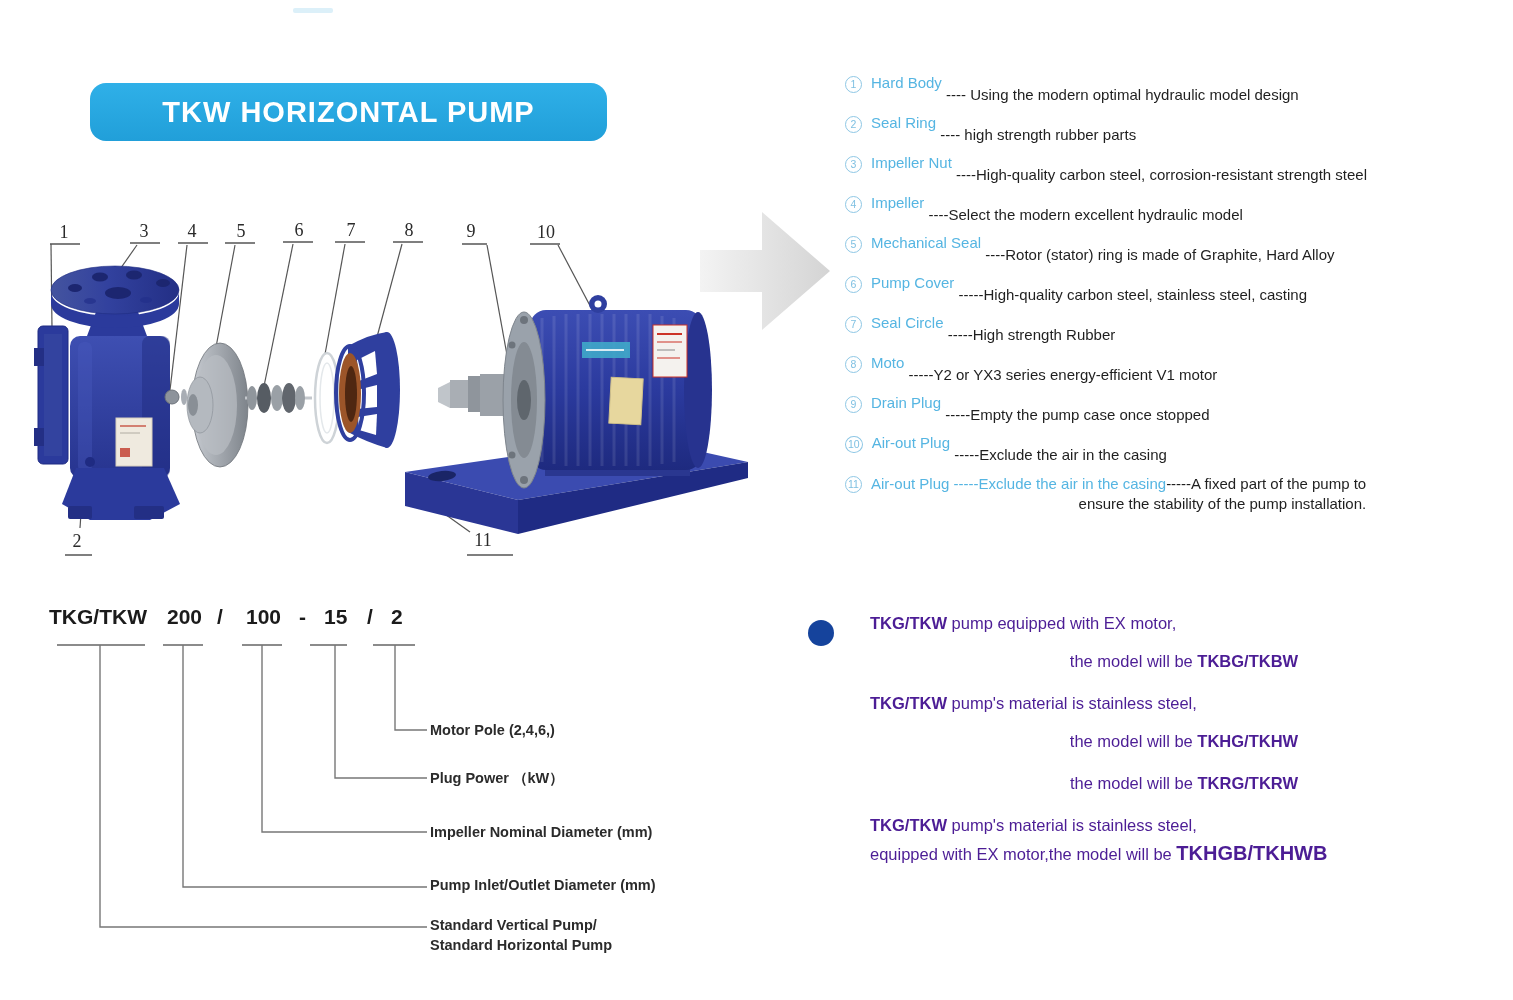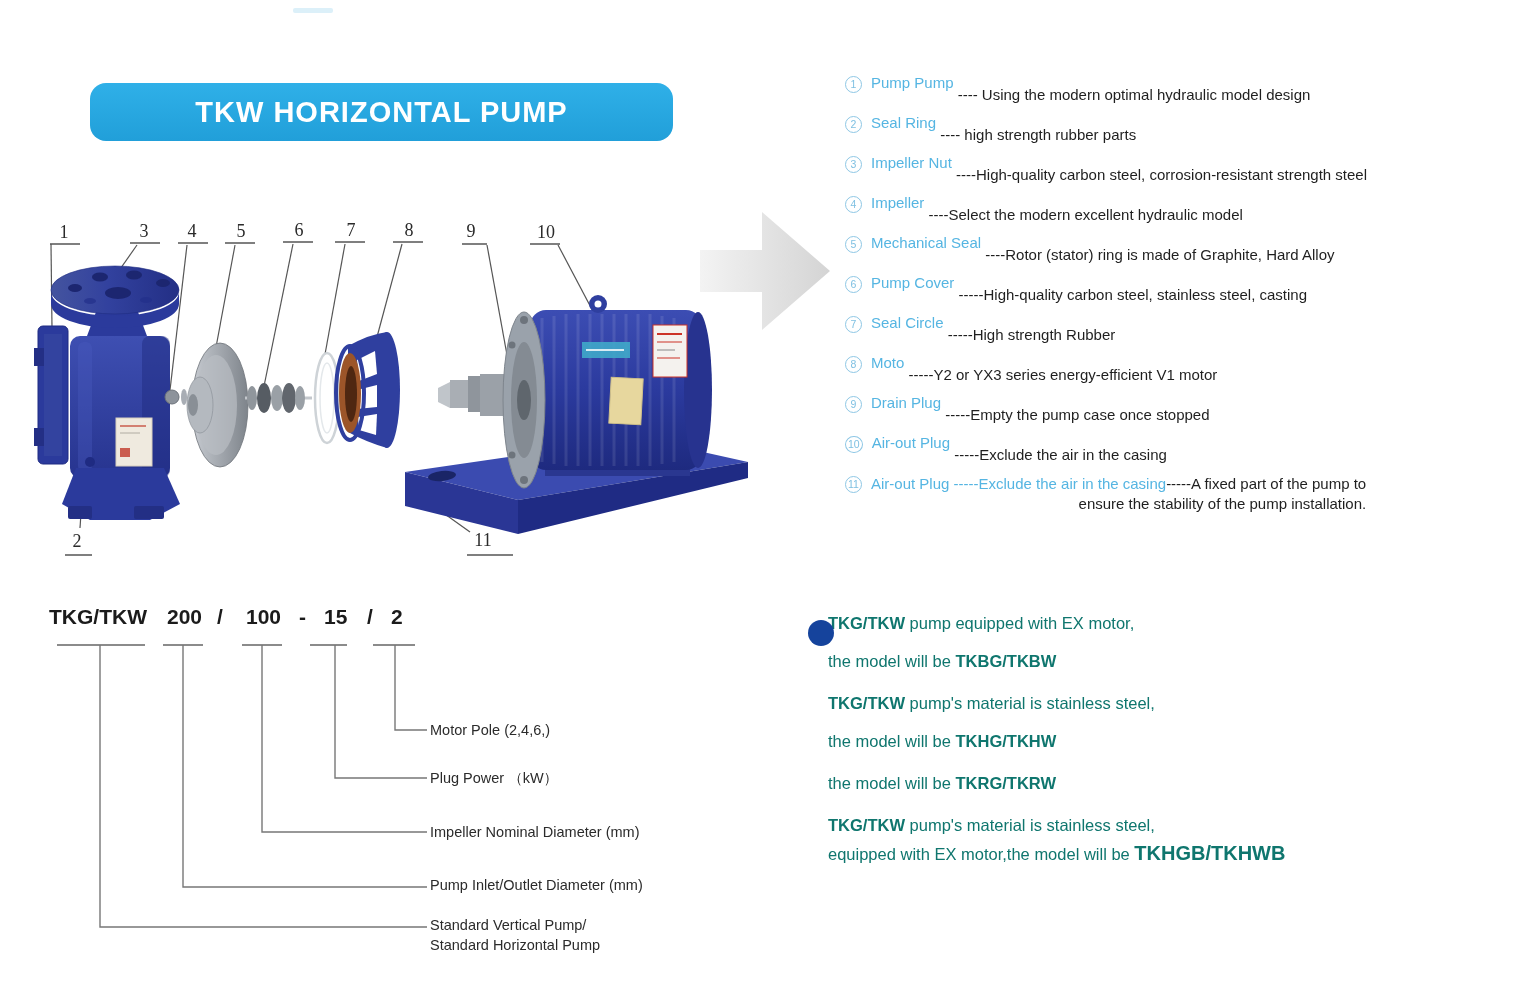--- a/index.html
+++ b/index.html
@@ -1,20 +1,20 @@
 <!DOCTYPE html>
 <html><head>
 <meta charset="utf-8">
 <style>
   * { margin:0; padding:0; box-sizing:border-box; }
   body { background:#fff; font-family:"Liberation Sans", sans-serif; }
   #canvas { position:relative; width:1513px; height:1000px; background:#fff; overflow:hidden; }
 
   
-  .banner { position:absolute; left:90px; top:83px; width:583px; height:58px;
+  .banner { position:absolute; left:90px; top:83px; width:517px; height:58px;
     background:linear-gradient(#2fb0e8,#219fd9); border-radius:16px;
     display:flex; align-items:center; justify-content:center; }
   .banner span { color:#fff; font-weight:bold; font-size:29px; letter-spacing:1px; }
   .top-dash { position:absolute; left:293px; top:8px; width:40px; height:5px;
     background:#dcf0f9; border-radius:2px; }
 
   
   .diagram { position:absolute; left:30px; top:210px; width:740px; height:360px; }
   .callout { position:absolute; transform:translate(-50%,-50%);
     font-family:"Liberation Serif", serif; font-size:18px; color:#2a2a2a; }
@@ -30,33 +30,33 @@
   .pnum { flex:0 0 auto; display:inline-flex; align-items:center; justify-content:center;
     min-width:17px; height:17px; padding:0 2px; margin:2px 9px 0 0; border:1px solid #8ec7e5;
     border-radius:50%; color:#7fc0e2; font-size:10.5px; line-height:1; }
   .pname { color:#55b5e2; }
   .pdesc { color:#1f1f1f; white-space:pre-wrap;margin-top:12px; }
   .ptext { line-height:20px;text-align:right; }
 
   
   .mcode { position:absolute; top:605px; font-size:21px; font-weight:bold; color:#1b1b1b;
     font-family:"Liberation Sans", sans-serif; }
-  .mlabel { position:absolute; left:430px; font-size:14.5px; font-weight:normal; color:#2b2b2b; }
+  .mlabel { position:absolute; left:430px; font-size:14.5px; font-weight:bold; color:#2b2b2b; }
   .mtree { position:absolute; left:40px; top:640px; }
 
   
   .notes { position:absolute; left:808px; top:612px; width:690px; }
   .bullet { position:absolute; left:0; top:8px; width:26px; height:26px; border-radius:50%;
     background:#15439c; }
-  .ntext { margin-left:20px; font-size:16.5px; color:#0f766e; }
+  .ntext { margin-left:62px; font-size:16.5px; color:#4c1d95; }
   .nline { line-height:22px; white-space:nowrap; }
   .nb { font-weight:bold; }
   .nmodel { font-weight:bold; }
   .nmodel.big { font-size:20px; }
-  .mb16 { margin-bottom:16px; } .mb20 { margin-bottom:20px; } .mb6 { margin-bottom:6px; }
+  .mb16 { margin-bottom:16px; } .mb20 { margin-bottom:20px;text-align:center; } .mb6 { margin-bottom:6px; }
 </style>
 </head>
 <body>
 
 <div id="canvas">
 
   <div class="top-dash"></div>
 
   <div class="banner">
     <span>TKW HORIZONTAL PUMP</span>
@@ -247,21 +247,21 @@
         <stop offset="0" stop-color="#f3f3f3"></stop>
           <stop offset="1" stop-color="#d4d4d4"></stop>
       </linearGradient>
     </defs>
     <polygon points="12,52 74,52 74,14 142,73 74,132 74,94 12,94" fill="url(#gArrow)"></polygon>
   </svg>
 
   <div class="parts-list">
     <div class="pitem">
         <span class="pnum">1</span>
-        <span class="pname">Pump Pump</span>
+        <span class="pname">Hard Body</span>
         <span class="pdesc"> ---- Using the modern optimal hydraulic model design</span>
       </div>
     <div class="pitem">
         <span class="pnum">2</span>
         <span class="pname">Seal Ring</span>
         <span class="pdesc"> ---- high strength rubber parts</span>
       </div>
     <div class="pitem">
         <span class="pnum">3</span>
         <span class="pname">Impeller Nut</span>

